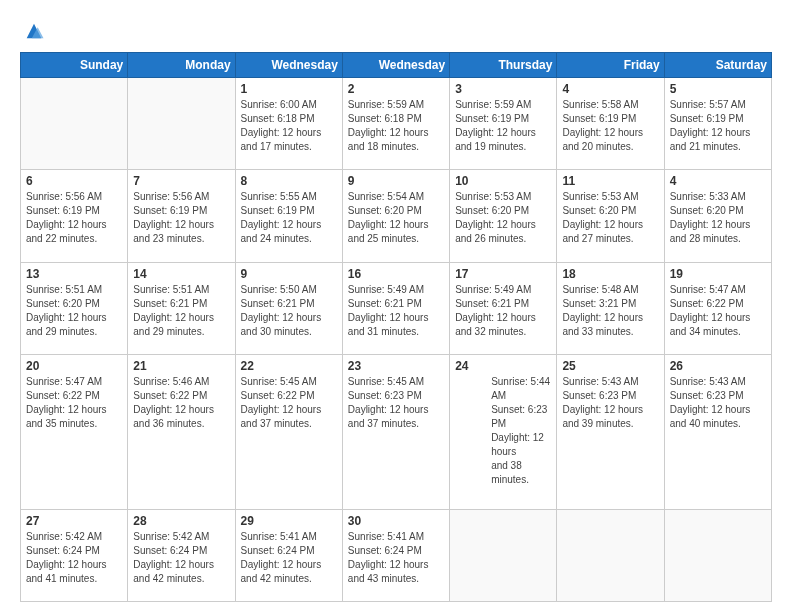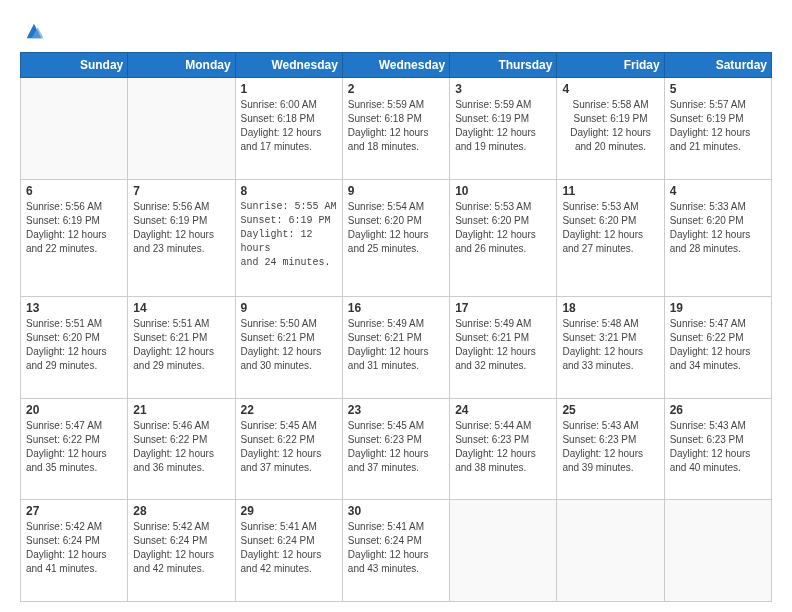--- a/index.html
+++ b/index.html
@@ -153,21 +153,21 @@
           </td>
           <td>
             <span class="day-num">3</span>
             <div class="day-info" style="white-space: pre-line;">Sunrise: 5:59 AM
 Sunset: 6:19 PM
 Daylight: 12 hours
 and 19 minutes.</div>
           </td>
           <td>
             <span class="day-num">4</span>
-            <div class="day-info" style="white-space: pre-line; text-align: center;">Sunrise: 5:58 AM
+            <div class="day-info" style="white-space: pre-line;">Sunrise: 5:58 AM
 Sunset: 6:19 PM
 Daylight: 12 hours
 and 20 minutes.</div>
           </td>
           <td>
             <span class="day-num">5</span>
             <div class="day-info" style="white-space: pre-line;">Sunrise: 5:57 AM
 Sunset: 6:19 PM
 Daylight: 12 hours
 and 21 minutes.</div>
@@ -183,21 +183,21 @@
           </td>
           <td>
             <span class="day-num">7</span>
             <div class="day-info" style="white-space: pre-line;">Sunrise: 5:56 AM
 Sunset: 6:19 PM
 Daylight: 12 hours
 and 23 minutes.</div>
           </td>
           <td>
             <span class="day-num">8</span>
-            <div class="day-info" style="white-space: pre-line; font-family: Liberation Mono, monospace;">Sunrise: 5:55 AM
+            <div class="day-info" style="white-space: pre-line;">Sunrise: 5:55 AM
 Sunset: 6:19 PM
 Daylight: 12 hours
 and 24 minutes.</div>
           </td>
           <td>
             <span class="day-num">9</span>
             <div class="day-info" style="white-space: pre-line;">Sunrise: 5:54 AM
 Sunset: 6:20 PM
 Daylight: 12 hours
 and 25 minutes.</div>
@@ -299,21 +299,21 @@
           </td>
           <td>
             <span class="day-num">23</span>
             <div class="day-info" style="white-space: pre-line;">Sunrise: 5:45 AM
 Sunset: 6:23 PM
 Daylight: 12 hours
 and 37 minutes.</div>
           </td>
           <td>
             <span class="day-num">24</span>
-            <div class="day-info" style="white-space: pre-line;">Sunrise: 5:44 AM
+            <div class="day-info" style="white-space: pre-line; margin-left: 36px;">Sunrise: 5:44 AM
 Sunset: 6:23 PM
 Daylight: 12 hours
 and 38 minutes.</div>
           </td>
           <td>
             <span class="day-num">25</span>
             <div class="day-info" style="white-space: pre-line;">Sunrise: 5:43 AM
 Sunset: 6:23 PM
 Daylight: 12 hours
 and 39 minutes.</div>

